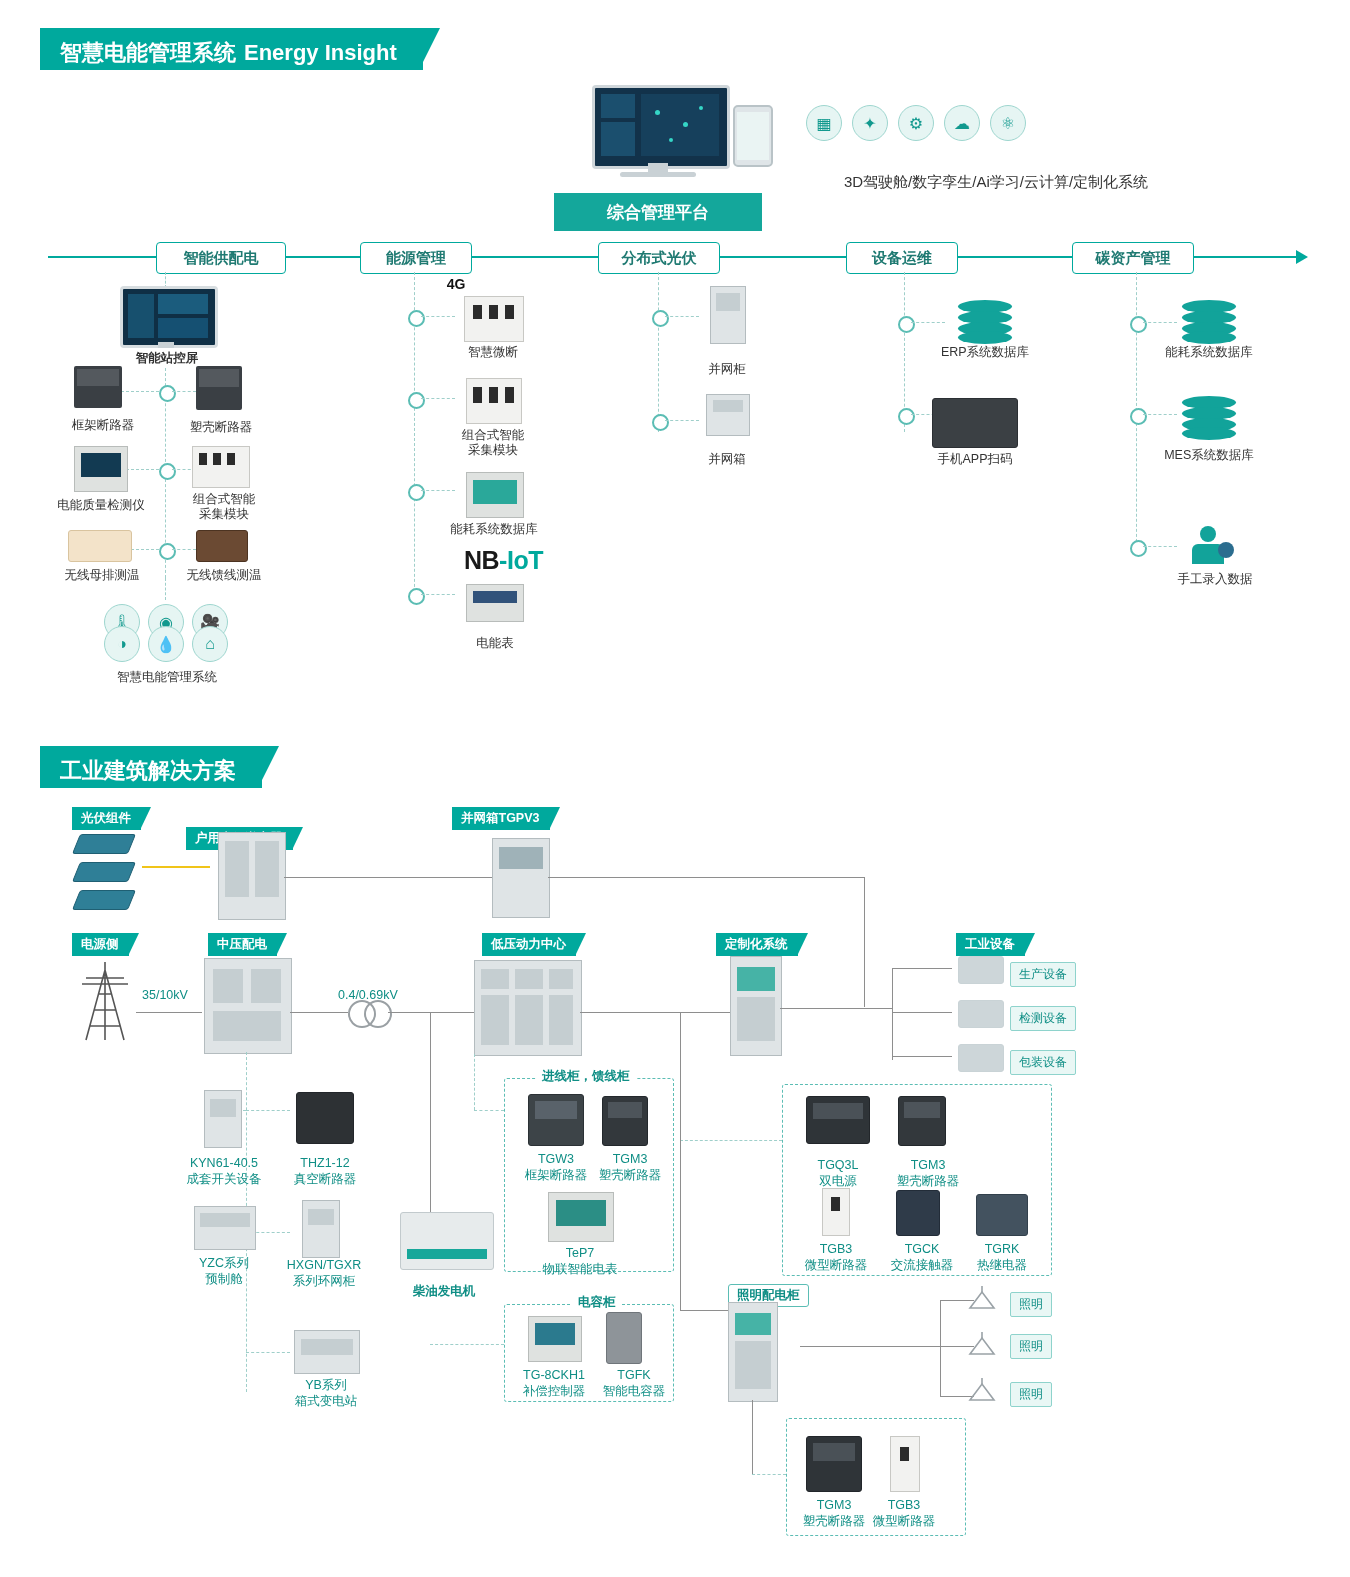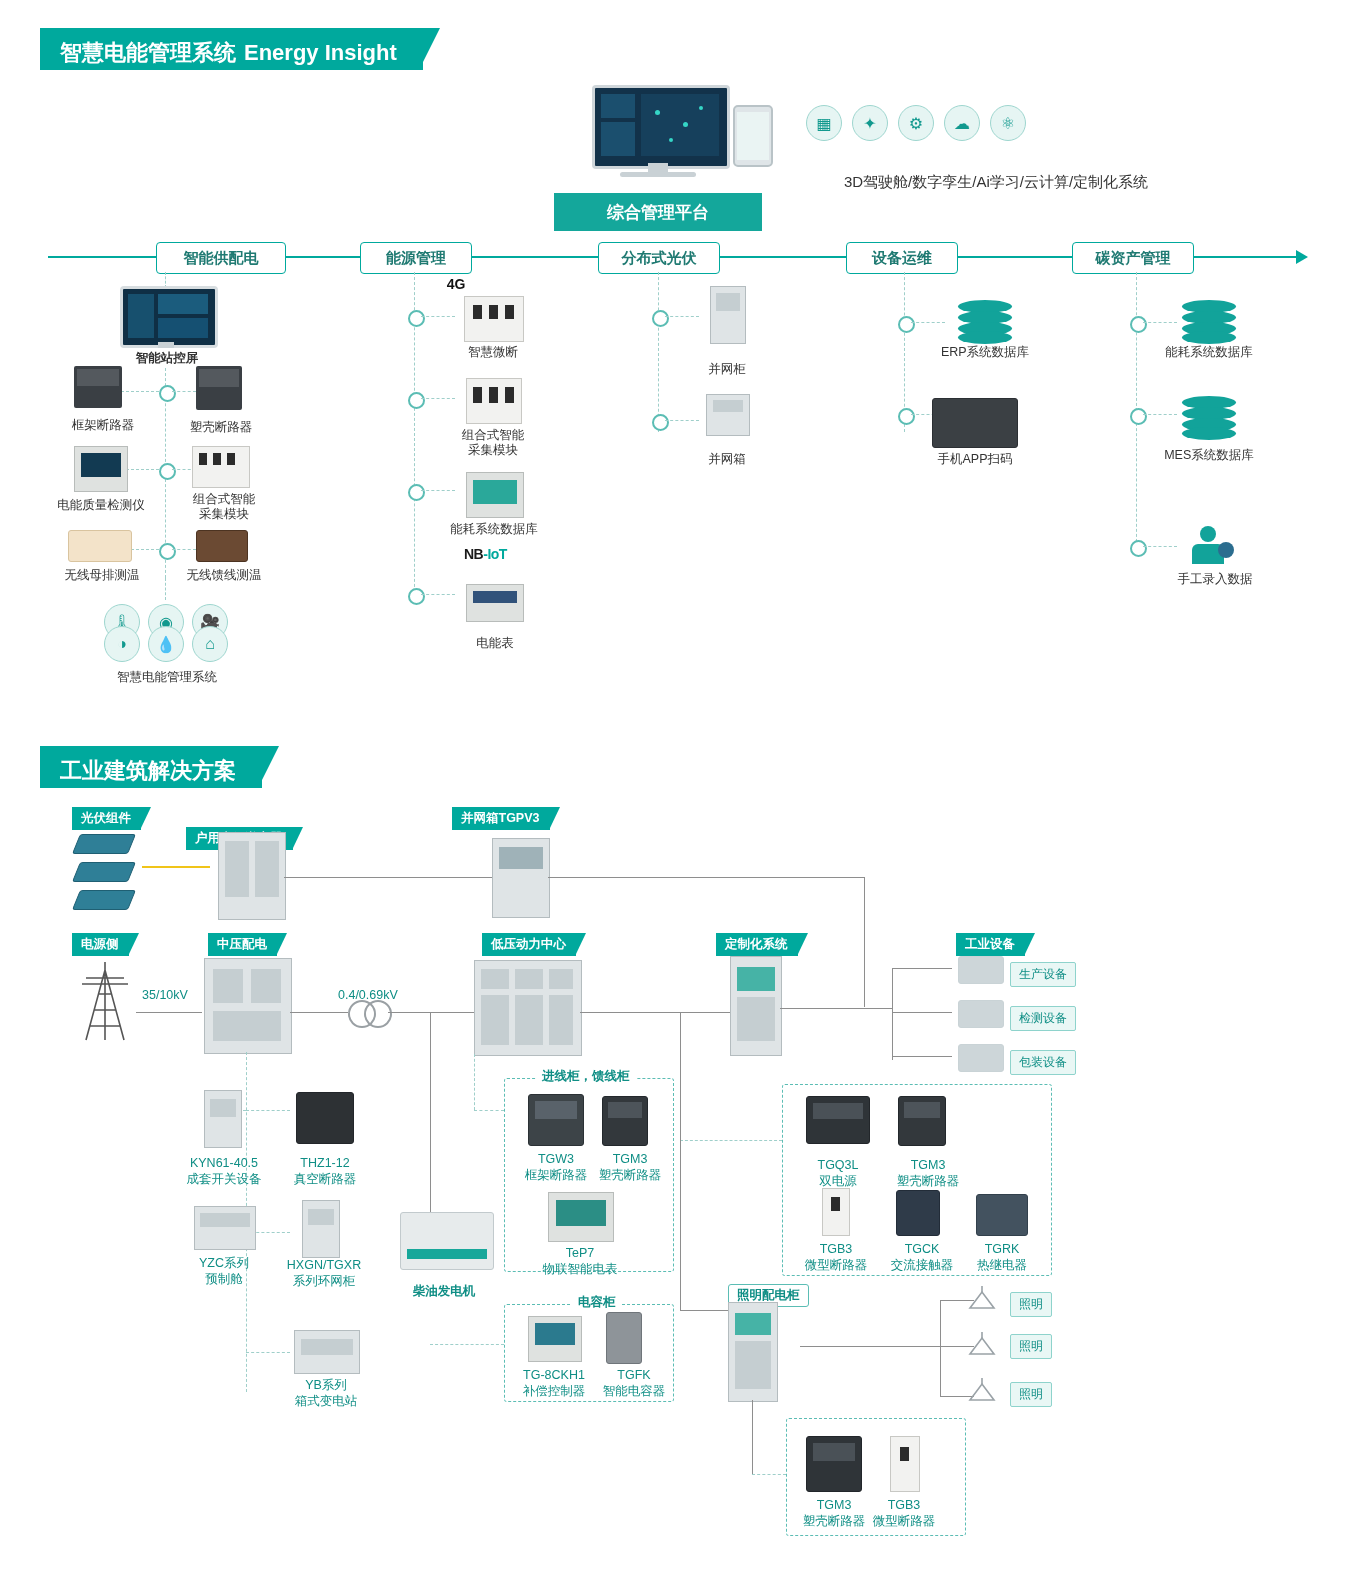--- a/index.html
+++ b/index.html
@@ -81,21 +81,21 @@
   }
   .tag:after{
     content:"";position:absolute;right:-10px;top:0;width:0;height:0;
     border-top:21px solid #00a99d;border-right:10px solid transparent;
   }
   .tag2{
     position:absolute;background:#e9f7f5;border:1px solid #8ed3cc;color:#0f8e85;
     font-size:12px;padding:3px 8px;border-radius:2px;
   }
   .kv{position:absolute;font-size:12.5px;color:#0f8e85;}
-  .nb{position:absolute;font-size:14px;font-weight:bold;color:#1a1a1a;letter-spacing:-.5px;}
+  .nb{position:absolute;font-size:25px;font-weight:bold;color:#1a1a1a;letter-spacing:-.5px;}
   .nb span{color:#00a99d;}
   .tower{position:absolute;}
   .lamp{position:absolute;}
   .icon-row{position:absolute;display:flex;gap:10px;}
   .circ-icon{width:34px;height:34px;border-radius:50%;background:#e6f5f3;border:1px solid #9ed6cf;
     display:flex;align-items:center;justify-content:center;color:#11998e;font-size:16px;}
   .person{position:absolute;}
 </style>
 </head>
 <body>

